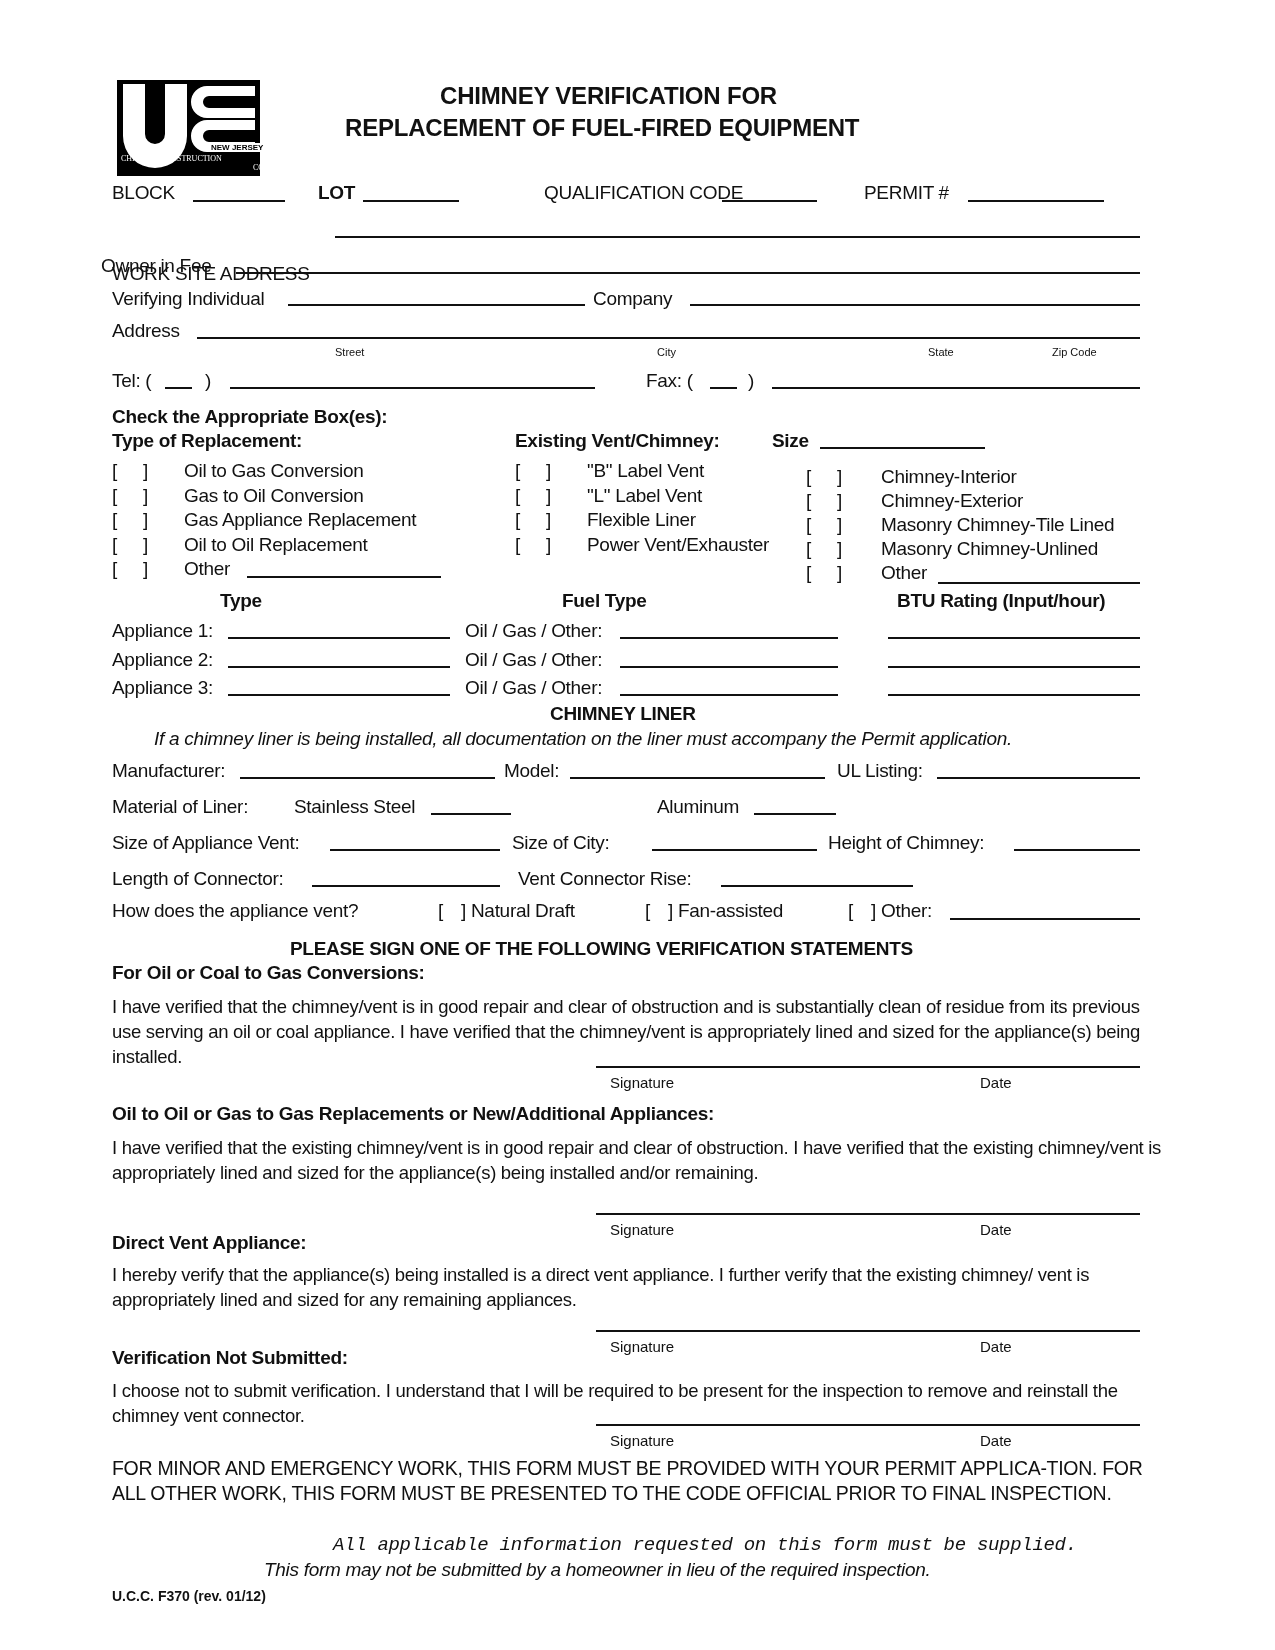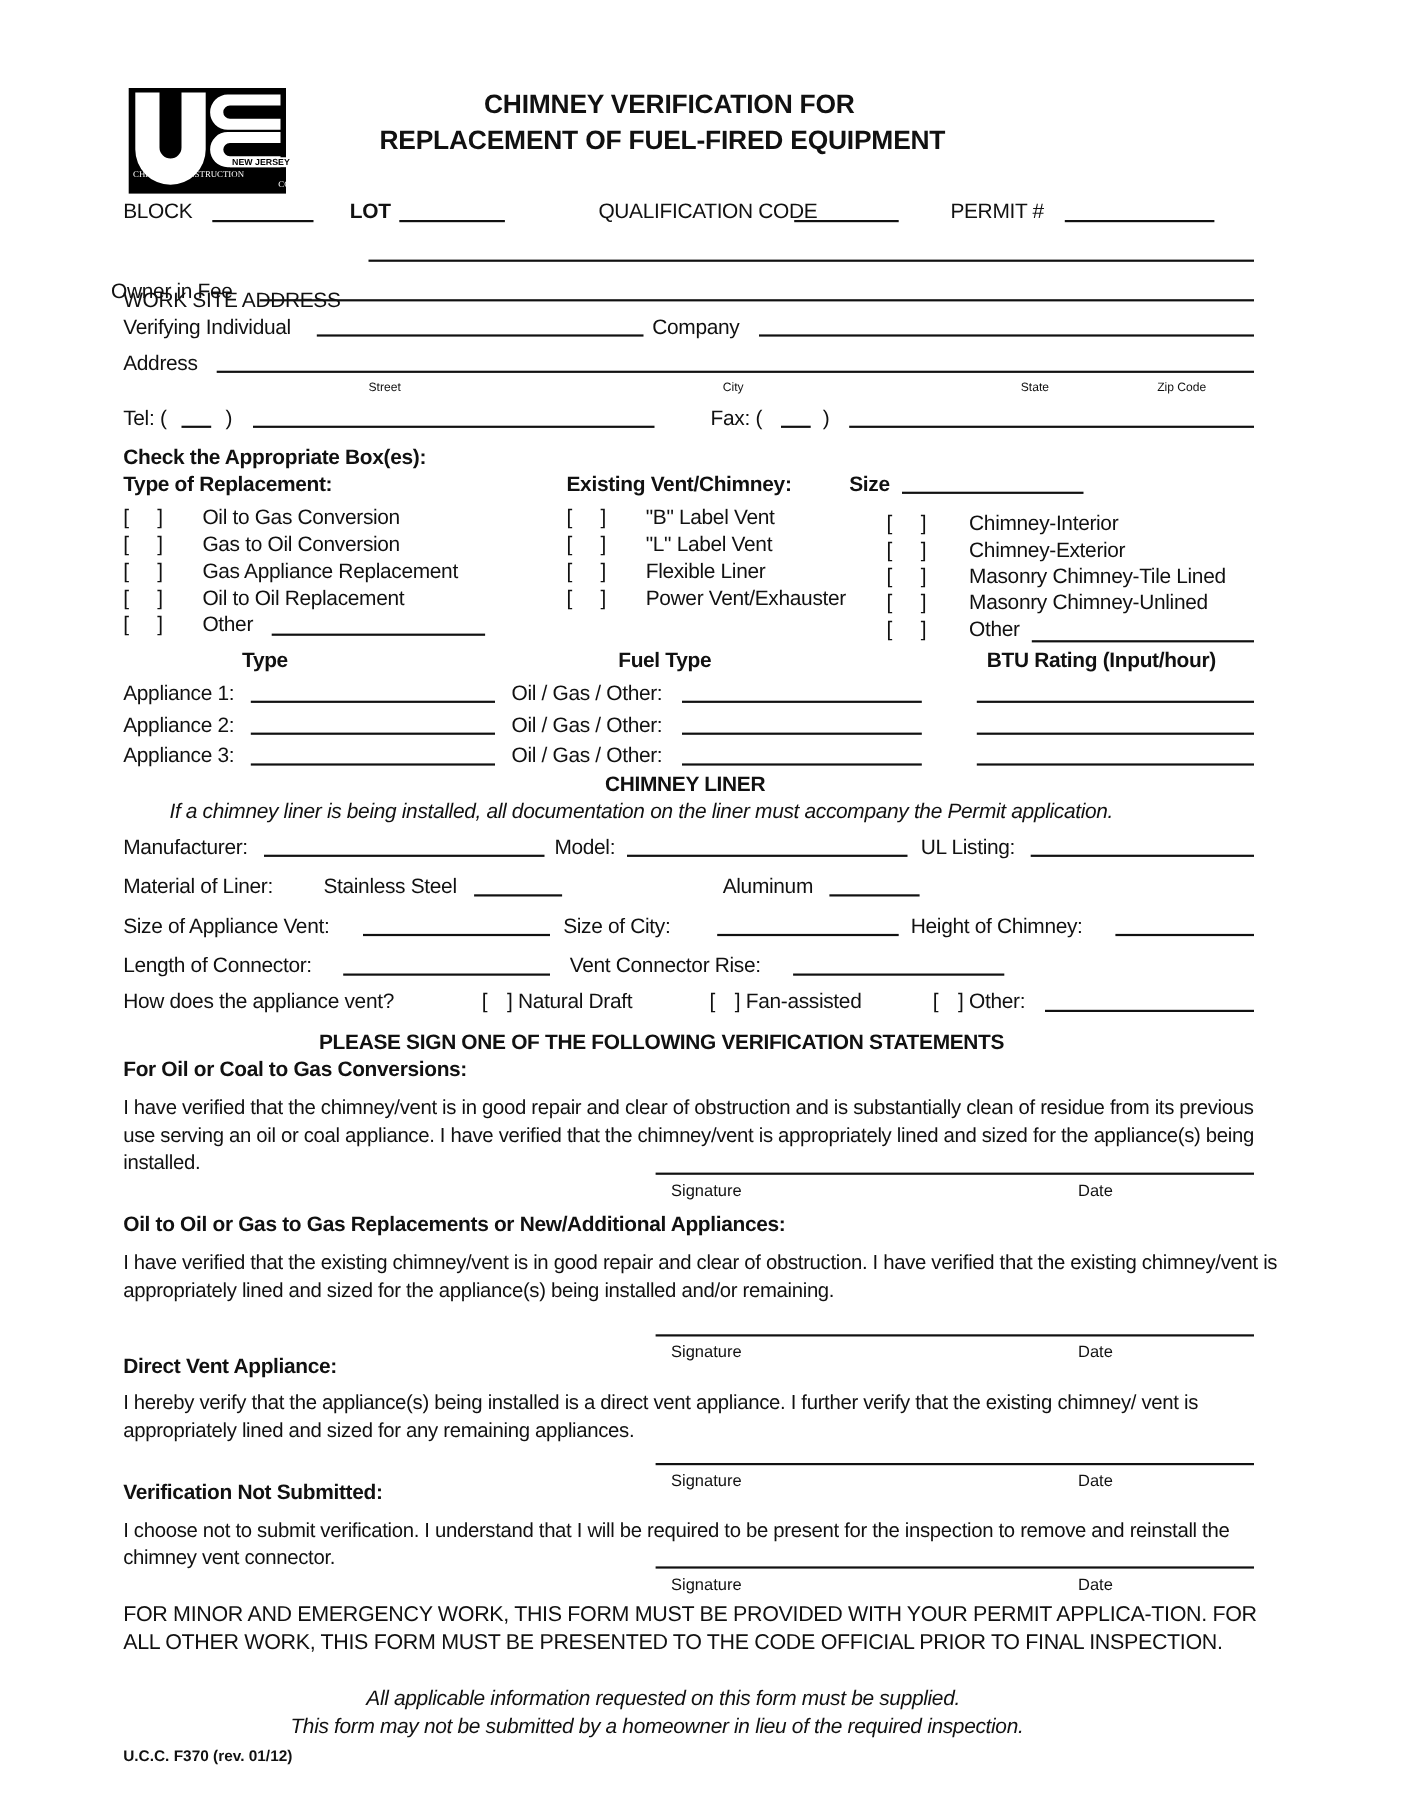--- a/index.html
+++ b/index.html
@@ -170,15 +170,15 @@
     <div class="abs" style="left:610px;top:1338px;font-size:15px;">Signature</div>
     <div class="abs" style="left:980px;top:1338px;font-size:15px;">Date</div>
     <div class="abs t b" style="left:112px;top:1347px;">Verification Not Submitted:</div>
     <div class="para" style="top:1378px;">I choose not to submit verification. I understand that I will be required to be present for the inspection to remove and reinstall the chimney vent connector.</div>
     <div class="ln" style="left:596px;top:1424px;width:544px;"></div>
     <div class="abs" style="left:610px;top:1432px;font-size:15px;">Signature</div>
     <div class="abs" style="left:980px;top:1432px;font-size:15px;">Date</div>
   </div>
 
 <div class="para" style="top:1456px;font-size:19.5px;line-height:25px;width:1055px;">FOR MINOR AND EMERGENCY WORK, THIS FORM MUST BE PROVIDED WITH YOUR PERMIT APPLICA-TION.  FOR ALL OTHER WORK, THIS FORM MUST BE PRESENTED TO THE CODE OFFICIAL PRIOR TO FINAL INSPECTION.</div>
-<div class="abs t i" style="left:333px;top:1534px;">All applicable information requested on this form must be supplied.</div>
+<div class="abs t i" style="left:333px;top:1534px;font-family:Liberation Mono, monospace;">All applicable information requested on this form must be supplied.</div>
 <div class="abs t i" style="left:264px;top:1559px;">This form may not be submitted by a homeowner in lieu of the required inspection.</div>
 <div class="abs" style="left:112px;top:1588px;font-size:14px;font-weight:bold;">U.C.C. F370 (rev. 01/12)</div>
 
 </body></html>

